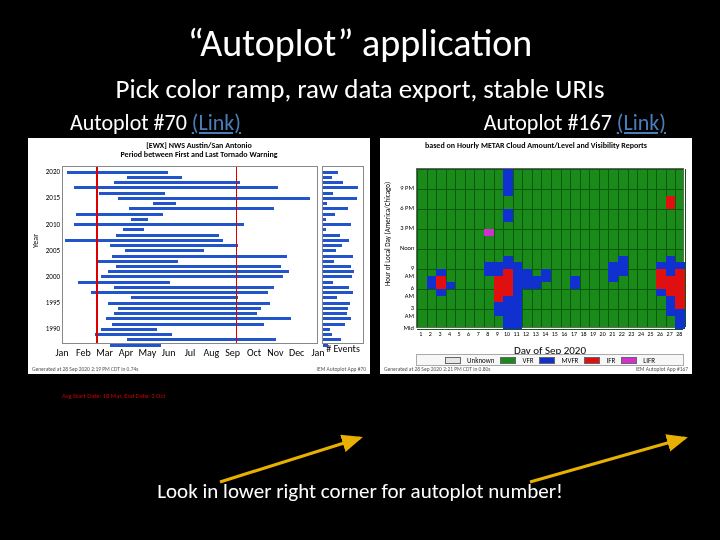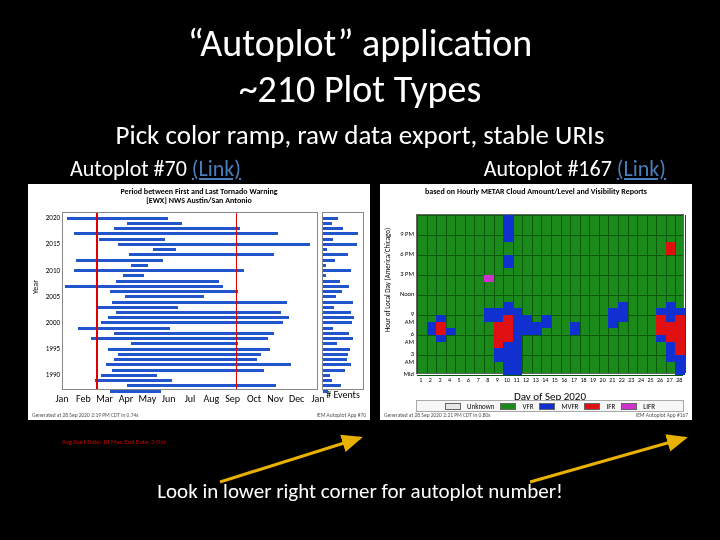--- a/index.html
+++ b/index.html
@@ -54,39 +54,38 @@
 
   .bottom-caption { position: absolute; left: 0; width: 100%; top: 478px; text-align: center; color: #fff; font-size: 21px; }
   .arrow { position: absolute; }
   .arrow svg { overflow: visible; }
 </style>
 </head>
 <body>
 
 <div class="title-block">
   <div class="title-line">“Autoplot” application</div>
-  <div class="title-line">~210 Plot Types</div>
 </div>
 <div class="subtitle">Pick color ramp, raw data export, stable URIs</div>
 
 <div class="captions">
   <div class="cap">
     <span>Autoplot #70 </span><a>(Link)</a>
   </div>
   <div class="cap">
     <span>Autoplot #167 </span><a>(Link)</a>
   </div>
 </div>
 
 <div class="charts">
 
   <div class="chart-frame chart-left">
     <div class="ch-title">
+      <div>[EWX] NWS Austin/San Antonio</div>
       <div>Period between First and Last Tornado Warning</div>
-      <div>[EWX] NWS Austin/San Antonio</div>
     </div>
     <div class="ylab-l">Year</div>
     <div class="yticks-l" id="yticks-l">
         <div class="ytick-l" style="top: 158.294px;">1990</div>
         <div class="ytick-l" style="top: 132.118px;">1995</div>
         <div class="ytick-l" style="top: 105.941px;">2000</div>
         <div class="ytick-l" style="top: 79.7647px;">2005</div>
         <div class="ytick-l" style="top: 53.5882px;">2010</div>
         <div class="ytick-l" style="top: 27.4118px;">2015</div>
         <div class="ytick-l" style="top: 1.23529px;">2020</div>

